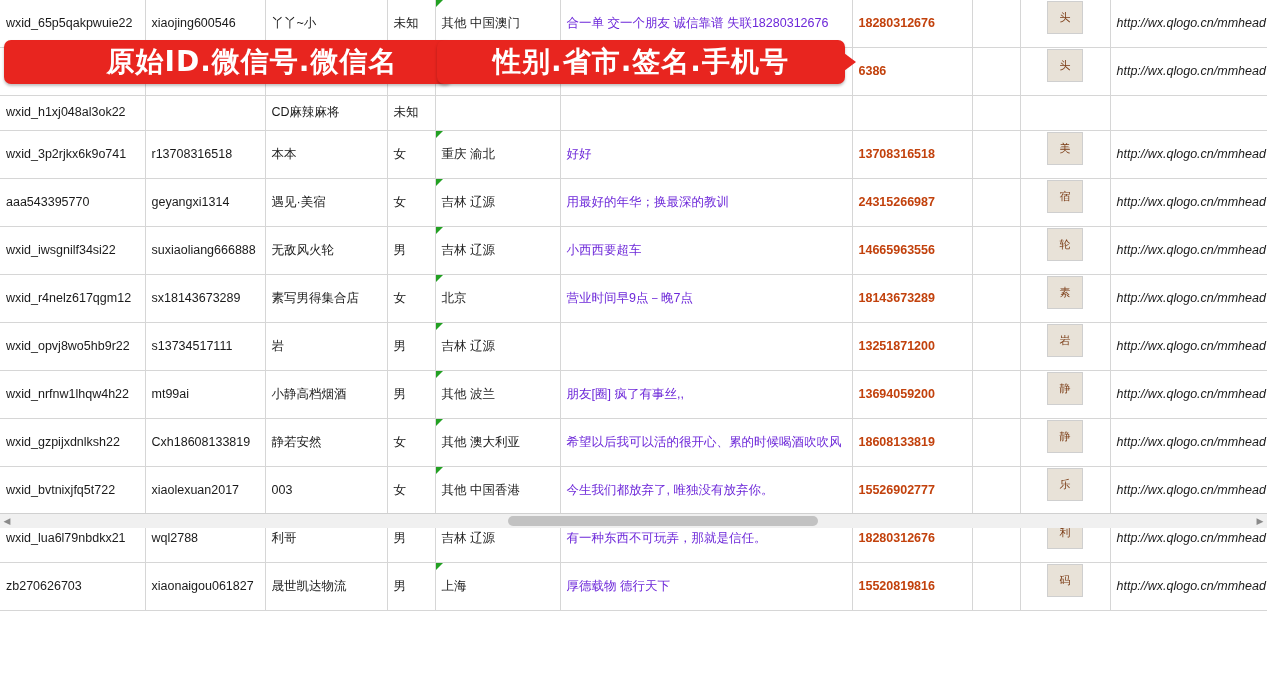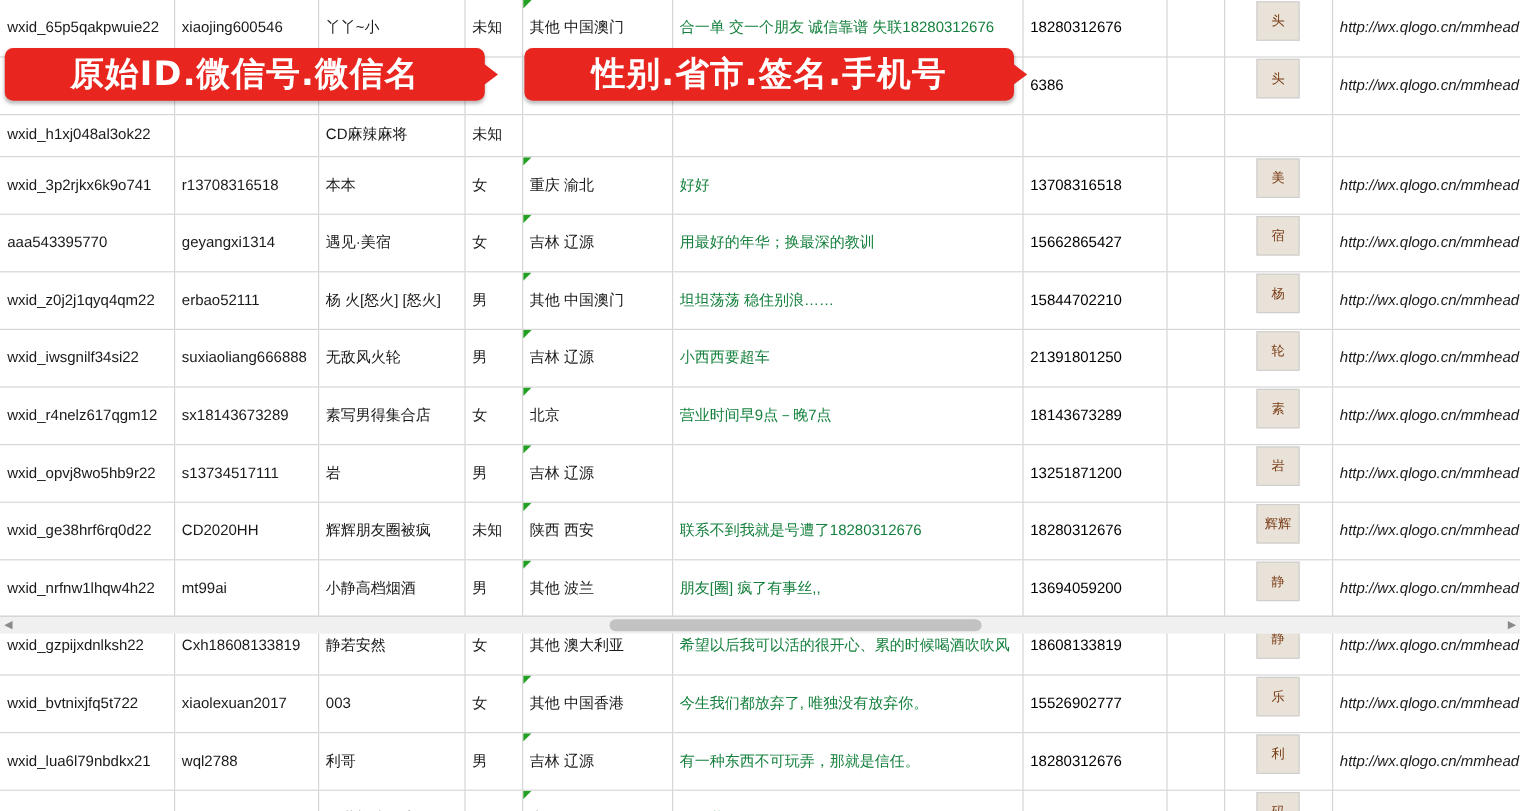--- a/index.html
+++ b/index.html
@@ -48,22 +48,22 @@
   col.c6 { width: 120px; }
   col.c7 { width: 48px; }
   col.c8 { width: 90px; }
   col.c9 { width: 157px; }
 
   td.id      { color: #1a1a1a; }
   td.wxno    { color: #1a1a1a; }
   td.name    { color: #1a1a1a; }
   td.gender  { color: #1a1a1a; }
   td.region  { color: #1a1a1a; }
-  td.sign    { color: #15803d; }
-  td.phone   { color: #000000; }
+  td.sign    { color: #6d28d9; }
+  td.phone   { color: #c2410c; font-weight: bold; }
   td.avatar  { padding: 0; text-align: center; }
   td.link    { color: #1a1a1a; font-style: italic; }
   td.blank   { }
 
   .avatar-chip {
     display: inline-block;
     width: 34px;
     height: 31px;
     margin-top: 1px;
     border: 1px solid #cfcfcf;
@@ -105,20 +105,21 @@
     display: flex;
     align-items: center;
     justify-content: center;
   }
   #banner-left {
     left: 4px;
     top: 40px;
     width: 400px;
     height: 44px;
     font-size: 28px;
+    padding-left: 48px;
   }
   #banner-mid {
     left: 437px;
     top: 40px;
     width: 408px;
     height: 44px;
     font-size: 28px;
   }
   #banner-right {
     left: 915px;
@@ -242,47 +243,35 @@
         <td class="link">http://wx.qlogo.cn/mmhead</td>
       </tr>
 
       <tr>
         <td class="id">aaa543395770</td>
         <td class="wxno">geyangxi1314</td>
         <td class="name">遇见·美宿</td>
         <td class="gender">女</td>
         <td class="region has-mark">吉林 辽源</td>
         <td class="sign">用最好的年华；换最深的教训</td>
-        <td class="phone">15662865427</td>
+        <td class="phone">24315266987</td>
         <td class="blank"></td>
         <td class="avatar"><span class="avatar-chip"><span class="av-glyph">宿</span></span></td>
         <td class="link">http://wx.qlogo.cn/mmhead</td>
       </tr>
 
-      <tr>
-        <td class="id">wxid_z0j2j1qyq4qm22</td>
-        <td class="wxno">erbao52111</td>
-        <td class="name">杨 火[怒火] [怒火]</td>
-        <td class="gender">男</td>
-        <td class="region has-mark">其他 中国澳门</td>
-        <td class="sign">坦坦荡荡 稳住别浪……</td>
-        <td class="phone">15844702210</td>
-        <td class="blank"></td>
-        <td class="avatar"><span class="avatar-chip"><span class="av-glyph">杨</span></span></td>
-        <td class="link">http://wx.qlogo.cn/mmhead</td>
-      </tr>
 
       <tr>
         <td class="id">wxid_iwsgnilf34si22</td>
         <td class="wxno">suxiaoliang666888</td>
         <td class="name">无敌风火轮</td>
         <td class="gender">男</td>
         <td class="region has-mark">吉林 辽源</td>
         <td class="sign">小西西要超车</td>
-        <td class="phone">21391801250</td>
+        <td class="phone">14665963556</td>
         <td class="blank"></td>
         <td class="avatar"><span class="avatar-chip"><span class="av-glyph">轮</span></span></td>
         <td class="link">http://wx.qlogo.cn/mmhead</td>
       </tr>
 
       <tr>
         <td class="id">wxid_r4nelz617qgm12</td>
         <td class="wxno">sx18143673289</td>
         <td class="name">素写男得集合店</td>
         <td class="gender">女</td>
@@ -300,32 +289,20 @@
         <td class="name">岩</td>
         <td class="gender">男</td>
         <td class="region has-mark">吉林 辽源</td>
         <td class="sign"></td>
         <td class="phone">13251871200</td>
         <td class="blank"></td>
         <td class="avatar"><span class="avatar-chip"><span class="av-glyph">岩</span></span></td>
         <td class="link">http://wx.qlogo.cn/mmhead</td>
       </tr>
 
-      <tr>
-        <td class="id">wxid_ge38hrf6rq0d22</td>
-        <td class="wxno">CD2020HH</td>
-        <td class="name">辉辉朋友圈被疯</td>
-        <td class="gender">未知</td>
-        <td class="region has-mark">陕西 西安</td>
-        <td class="sign">联系不到我就是号遭了18280312676</td>
-        <td class="phone">18280312676</td>
-        <td class="blank"></td>
-        <td class="avatar"><span class="avatar-chip"><span class="av-glyph">辉辉</span></span></td>
-        <td class="link">http://wx.qlogo.cn/mmhead</td>
-      </tr>
 
       <tr>
         <td class="id">wxid_nrfnw1lhqw4h22</td>
         <td class="wxno">mt99ai</td>
         <td class="name">小静高档烟酒</td>
         <td class="gender">男</td>
         <td class="region has-mark">其他 波兰</td>
         <td class="sign">朋友[圈] 疯了有事丝,,</td>
         <td class="phone">13694059200</td>
         <td class="blank"></td>

